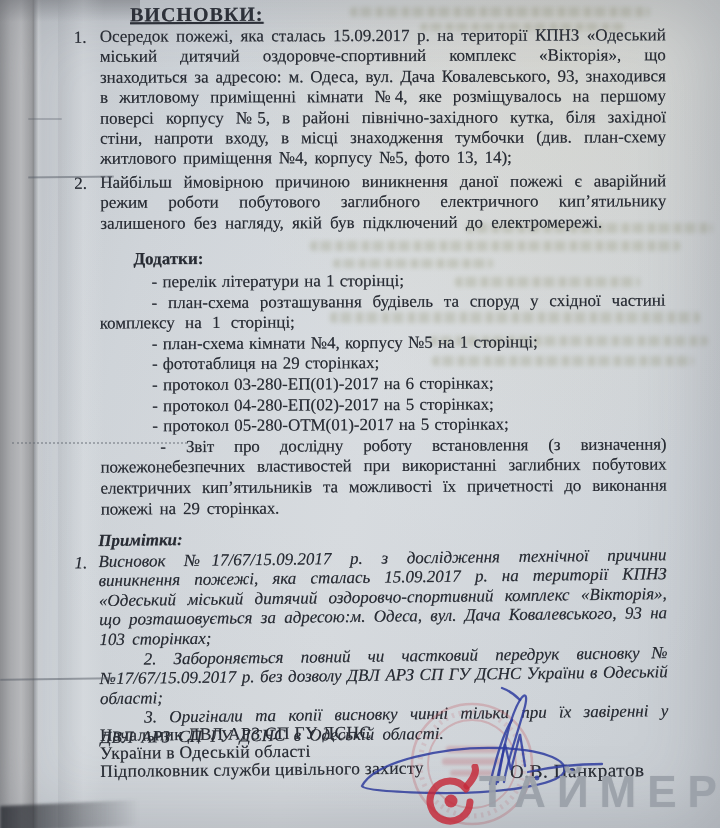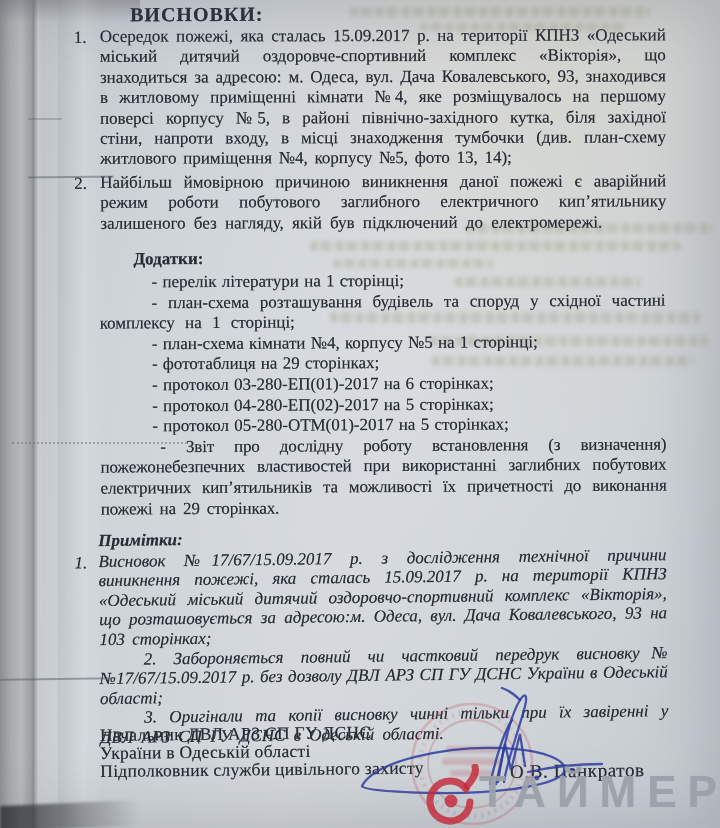--- a/index.html
+++ b/index.html
@@ -56,20 +56,21 @@
   .content {
     position:absolute; left:100px; top:0; width:566px; height:828px;
     color:#282c34; text-shadow:0.2px 0.2px 0.5px rgba(40,44,52,0.55);
     font-size:17px;
   }
   .content p { margin:0; }
   .doc-title {
     position:absolute; top:3px; left:30px; margin:0;
     font-size:20px; font-weight:bold; letter-spacing:1px;
     transform:rotate(-0.2deg);
+    text-decoration:underline;
   }
   .conclusions { position:absolute; top:26px; left:0; width:566px; transform:rotate(-0.15deg); }
   .c-item { position:relative; }
   .c-item .num { position:absolute; left:-26px; top:1px; }
   .c-item p { text-align:justify; line-height:20.4px; }
   .c1 p { word-spacing:2.5px; }
   .c2 { margin-top:3px; }
   .c2 p { word-spacing:4px; }
   .attachments { position:absolute; top:247px; left:0; width:566px; transform:rotate(-0.3deg); }
   .att-head { font-weight:bold; margin-left:34px !important; line-height:21px; margin-bottom:3px !important; }

